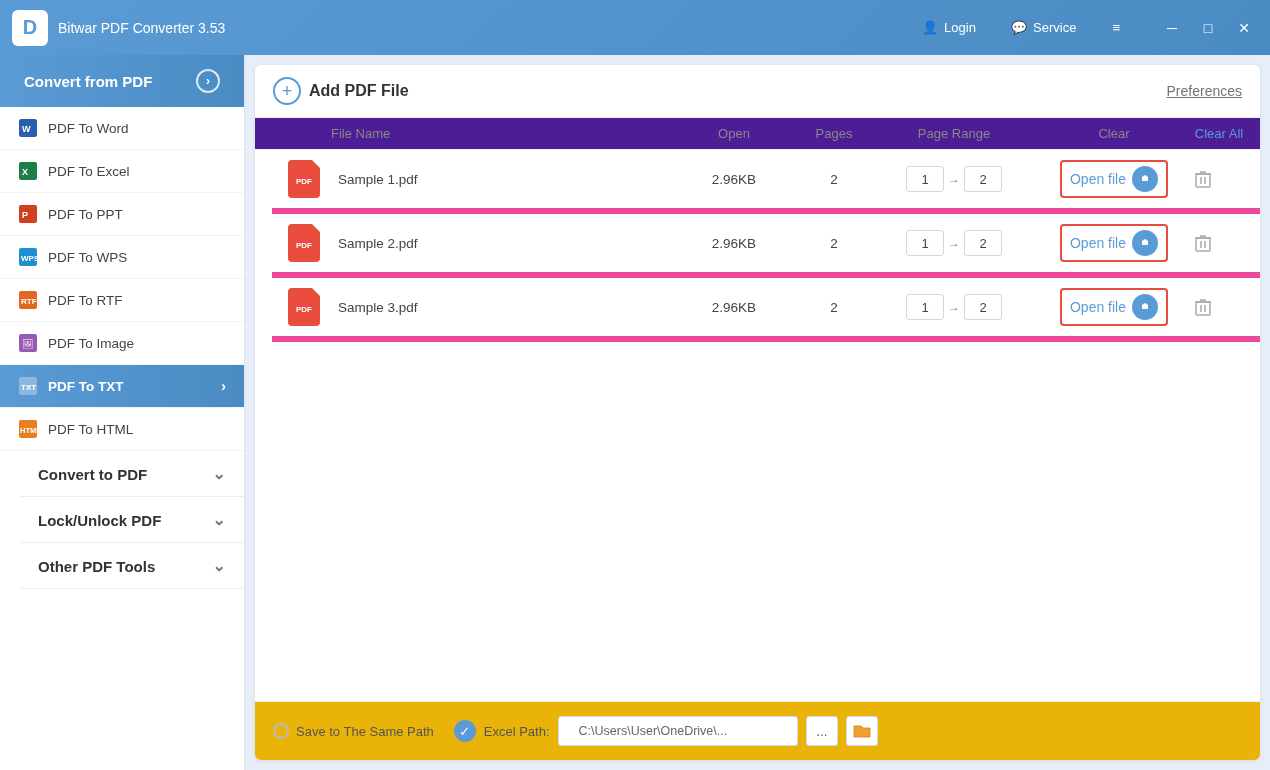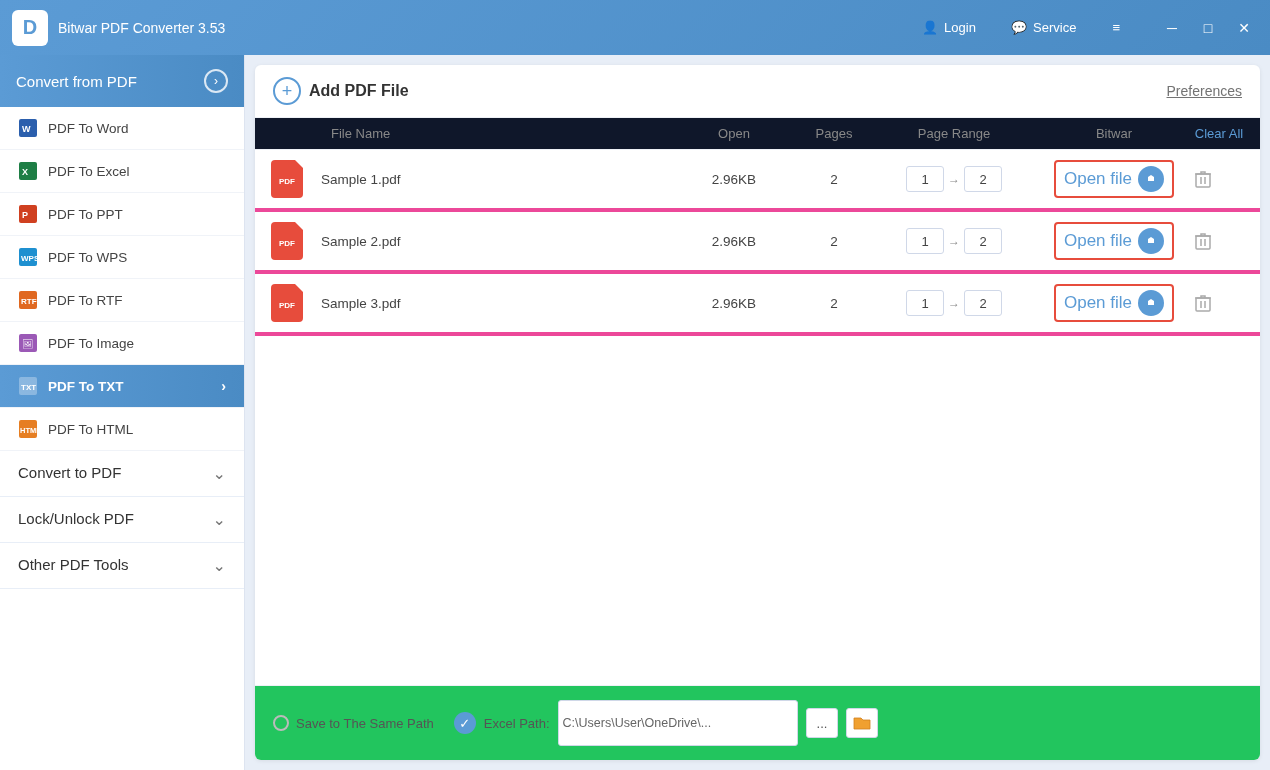--- a/index.html
+++ b/index.html
@@ -44,26 +44,26 @@
     .sidebar {
       width: 245px;
       background: white;
       border-right: 1px solid #dde4f0;
       overflow-y: auto;
       flex-shrink: 0;
     }
     .sidebar-section-header {
       background: linear-gradient(90deg, #5b9bd5, #4a8bc4);
       color: white;
-      padding: 14px 16px;
+      padding: 14px 24px;
       display: flex;
       align-items: center;
       justify-content: space-between;
       font-size: 15px;
-      font-weight: 400;
+      font-weight: 700;
     }
     .sidebar-section-header .arrow-icon {
       width: 24px; height: 24px;
       border: 2px solid rgba(255,255,255,0.8);
       border-radius: 50%;
       display: flex; align-items: center; justify-content: center;
       font-size: 12px;
     }
     .sidebar-item {
       display: flex;
@@ -84,28 +84,29 @@
       width: 20px; height: 20px; flex-shrink: 0;
       display: flex; align-items: center; justify-content: center;
     }
     .sidebar-item .item-label { flex: 1; }
     .sidebar-item .arrow-right {
       font-size: 14px;
       color: white;
     }
     .sidebar-group-header {
       display: flex;
-      align-items: flex-start;
+      align-items: flex-end;
       padding: 13px 18px;
       font-size: 15px;
-      font-weight: 400;
+      font-weight: 700;
       color: #333;
       cursor: pointer;
       border-bottom: 1px solid #e8eef7;
       justify-content: space-between;
+      margin-left: 20px;
     }
     .chevron-icon { font-size: 16px; color: #777; }
 
     
     .icon-word { color: #2b5fad; }
     .icon-excel { color: #1e7e45; }
     .icon-ppt { color: #d04020; }
     .icon-rtf { color: #e06820; }
     .icon-wps { color: #1e90d0; }
     .icon-image { color: #9b59b6; }
@@ -152,31 +153,32 @@
 
     
     .file-table { flex: 1; overflow-y: auto; }
     .table-header {
       display: grid;
       grid-template-columns: 50px 1fr 120px 80px 160px 160px 50px;
       padding: 8px 16px;
       font-size: 13px;
       color: #888;
       border-bottom: 1px solid #eef1f6;
-      background: #0f172a;
+      background: #4c1d95;
     }
     .table-header > div { text-align: center; }
     .table-header .filename-col { text-align: left; padding-left: 10px; }
 
     .table-row {
       display: grid;
       grid-template-columns: 50px 1fr 120px 80px 160px 160px 50px;
       padding: 10px 16px;
       align-items: center;
-      border-bottom: 4px solid #ec4899;
+      border-bottom: 6px solid #ec4899;
+      margin-left: 17px;
     }
     .table-row > div { text-align: center; font-size: 13.5px; color: #444; }
     .table-row .file-name-cell { display: flex; align-items: center; gap: 10px; text-align: left; }
 
     .pdf-file-icon {
       width: 32px; height: 38px; flex-shrink: 0;
       background: #e74c3c;
       border-radius: 4px;
       display: flex; flex-direction: column; align-items: center; justify-content: center;
       position: relative;
@@ -198,21 +200,21 @@
     .page-range-input {
       width: 38px; height: 26px;
       border: 1px solid #d0d8e8;
       border-radius: 3px;
       text-align: center;
       font-size: 13px;
       color: #444;
     }
     .range-arrow { color: #888; font-size: 12px; }
     .open-file-link {
-      color: #5b9bd5; font-size: 17px; text-decoration: none; cursor: pointer;
+      color: #5b9bd5; font-size: 14px; text-decoration: none; cursor: pointer;
       white-space: nowrap;
     }
     .open-file-btn {
       width: 26px; height: 26px;
       background: #5b9bd5;
       border-radius: 50%;
       display: flex; align-items: center; justify-content: center;
       cursor: pointer;
       color: white;
       font-size: 12px;
@@ -224,21 +226,21 @@
       display: flex; align-items: center; justify-content: center;
     }
 
     
     .bottom-bar {
       padding: 14px 18px;
       border-top: 1px solid #eef1f6;
       display: flex;
       align-items: center;
       gap: 20px;
-      background: #22c55e;
+      background: #eab308;
     }
     .radio-option {
       display: flex; align-items: center; gap: 7px;
       font-size: 13px; color: #555; cursor: pointer;
     }
     .radio-circle {
       width: 16px; height: 16px;
       border: 2px solid #bbb;
       border-radius: 50%;
     }
@@ -250,24 +252,24 @@
       background: #5b9bd5;
       border-radius: 50%;
       display: flex; align-items: center; justify-content: center;
       color: white;
       font-size: 13px;
       flex-shrink: 0;
     }
     .custom-path-label { font-size: 13px; color: #555; white-space: nowrap; }
     .path-input {
       flex: 1;
-      height: 46px;
+      height: 30px;
       border: 1px solid #d0d8e8;
       border-radius: 3px;
-      padding: 0 4px;
+      padding: 0 20px;
       font-size: 12.5px;
       color: #666;
       background: white;
       max-width: 240px;
     }
     .path-browse-btn {
       height: 30px; padding: 0 10px;
       border: 1px solid #d0d8e8;
       border-radius: 3px;
       background: white;
@@ -444,21 +446,21 @@
     </div>
 
     <div class="file-table">
 
       <div class="table-header">
         <div></div>
         <div class="filename-col">File Name</div>
         <div>Open</div>
         <div>Pages</div>
         <div>Page Range</div>
-        <div>Bitwar</div>
+        <div>Clear</div>
         <div style="color:#5b9bd5; cursor:pointer;">Clear All</div>
       </div>
 
       <div class="table-row">
         <div>
           <div class="pdf-file-icon">
             <span class="pdf-label">PDF</span>
           </div>
         </div>
         <div class="file-name-cell">

